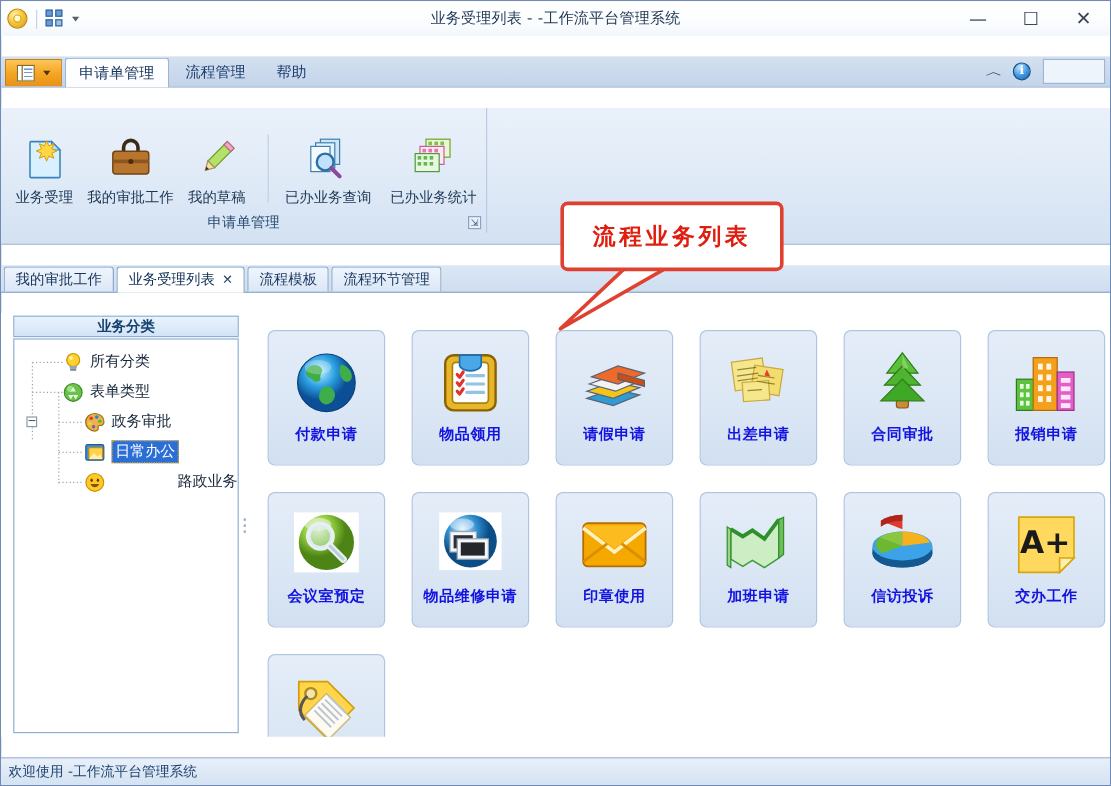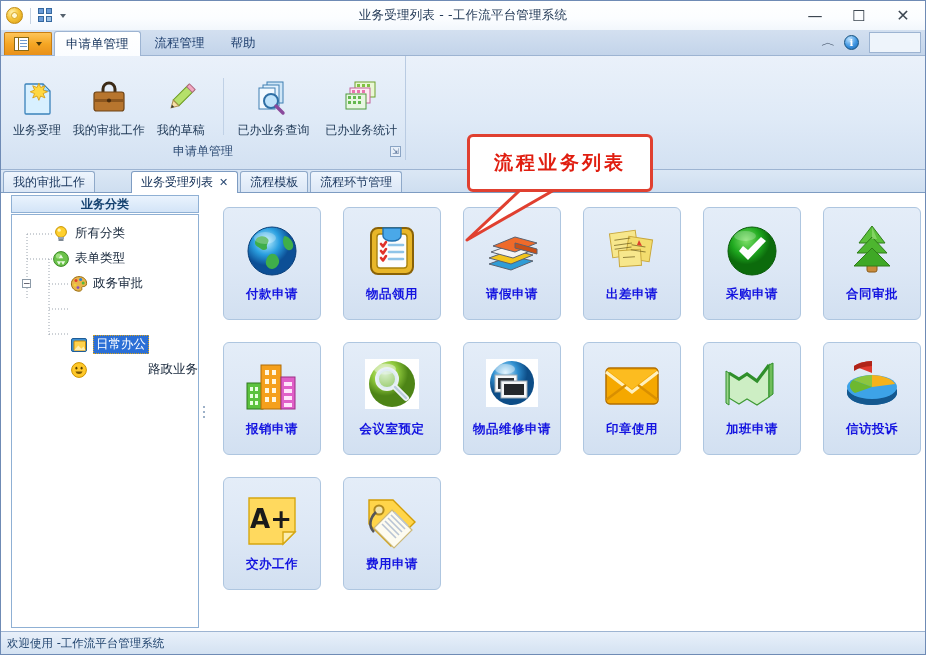--- a/index.html
+++ b/index.html
@@ -7,21 +7,21 @@
     width:926px;height:655px;overflow:hidden;
     font-family:"DejaVu Sans","Liberation Sans",sans-serif;
     font-size:12px;
     background:#ffffff;
     -webkit-font-smoothing:antialiased;
   }
   .app{
     position:relative;width:926px;height:655px;
     border:1px solid #6f8bb5;box-sizing:border-box;
     background:linear-gradient(180deg,#ffffff 0%,#ffffff 100%);
-    display:flex;flex-direction:column;
+    display:flex;flex-direction:column;gap:17px;
   }
 
   
   .titlebar{
     height:29px;flex:0 0 29px;display:flex;align-items:center;
     background:linear-gradient(180deg,#ffffff 0%,#fbfdff 60%,#f2f7fc 100%);
     position:relative;
   }
   .qat{display:flex;align-items:center;gap:3px;padding-left:5px;}
   .orb{
@@ -130,21 +130,21 @@
     background:linear-gradient(180deg,#dbe7f5 0%,#cedef0 100%);
     border-bottom:1px solid #7e9cc2;padding-left:2px;
   }
   .dtab{
     height:21px;padding:0 9px;display:flex;align-items:center;gap:6px;
     font-size:12px;color:#18355d;box-sizing:border-box;
     background:linear-gradient(180deg,#eef5fd 0%,#dbe7f6 100%);
     border:1px solid #8fa9c9;border-bottom:none;border-radius:3px 3px 0 0;margin-right:2px;
   }
   .dtab.active{
-    background:#ffffff;height:22px;color:#0f2c54;border-color:#7e9cc2;position:relative;top:1px;margin-left:34px;
+    background:#ffffff;height:22px;color:#0f2c54;border-color:#7e9cc2;position:relative;top:1px;
   }
   .dtab .x{font-size:11px;font-weight:bold;color:#2b4a74;}
 
   
   .main{flex:1 1 auto;display:flex;min-height:0;background:#ffffff;}
   .sidebar{
     width:200px;flex:0 0 200px;display:flex;flex-direction:column;
     background:#ffffff;padding:2px 0 0 8px;box-sizing:border-box;
   }
   .side-head{
@@ -412,21 +412,21 @@
               <circle cx="6" cy="5.6" r="1.5" fill="#e23b2e"></circle>
               <circle cx="10.6" cy="4.6" r="1.5" fill="#2f7fd6"></circle>
               <circle cx="13.2" cy="8" r="1.5" fill="#55b93a"></circle>
               <circle cx="5" cy="10" r="1.5" fill="#f2d13a"></circle>
               <circle cx="8" cy="12.6" r="1.4" fill="#8a4fbb"></circle>
             </svg>
           </span>
           <span class="tlabel">政务审批</span>
         </div>
 
-        <div class="tnode" style="padding-left:58px;margin-top:36px;">
+        <div class="tnode" style="padding-left:58px;">
           <span class="tico">
             <svg width="18" height="18" viewBox="0 0 18 18">
               <rect x="1.5" y="2.5" width="15" height="13" rx="1.5" fill="#3d8fd1" stroke="#1f5c96" stroke-width="1"></rect>
               <rect x="4" y="5" width="11.5" height="9.5" rx="1" fill="#ffd24d" stroke="#c98a08" stroke-width="1"></rect>
               <path d="M4 14.5 l4.3-5 3 3.2 2.2-2.2 2 4z" fill="#fff0b0"></path>
             </svg>
           </span>
           <span class="tlabel sel">日常办公</span>
         </div>
 
@@ -527,37 +527,20 @@
                 <path d="M30 26 h14" transform="rotate(9 38 29)"></path>
                 <path d="M30 31 h15" transform="rotate(9 38 29)"></path>
                 <path d="M22 37 h12" transform="rotate(-4 29 38)"></path>
               </g>
               <path d="M38 20 l3 6 -5 -1z" fill="#e0402c"></path>
             </svg>
           </span>
           <span class="tl-lbl">出差申请</span>
         </div>
 
-        <div class="tile">
-          <span class="tl-ico">
-            <svg width="62" height="62" viewBox="0 0 62 62">
-              <defs>
-                  <radialGradient id="gChk" cx="38%" cy="28%">
-                    <stop offset="0%" stop-color="#7fe06a"></stop>
-                    <stop offset="60%" stop-color="#1fa91f"></stop>
-                    <stop offset="100%" stop-color="#0c6b0c"></stop>
-                  </radialGradient>
-                </defs>
-              <circle cx="31" cy="31" r="24" fill="url(#gChk)" stroke="#0a5c0a" stroke-width="1"></circle>
-              <path d="M18 31 l9 9 18 -19 -5 -4 -13 13 -5 -4z" fill="#ffffff"></path>
-              <ellipse cx="24" cy="16" rx="11" ry="5" fill="#ffffff" opacity=".22"></ellipse>
-            </svg>
-          </span>
-          <span class="tl-lbl">采购申请</span>
-        </div>
 
         <div class="tile">
           <span class="tl-ico">
             <svg width="62" height="62" viewBox="0 0 62 62">
               <rect x="26" y="44" width="10" height="8" rx="2" fill="#c98c3c" stroke="#8a5b18" stroke-width="1"></rect>
               <path d="M31 6 l13 17 h-26z" fill="#5bc03a" stroke="#2e7c18" stroke-width="1"></path>
               <path d="M31 17 l15 16 h-30z" fill="#4db52f" stroke="#2e7c18" stroke-width="1"></path>
               <path d="M31 28 l18 18 h-36z" fill="#3fa826" stroke="#2e7c18" stroke-width="1"></path>
               <path d="M31 7 l5 12 h-5z" fill="#9ee07f" opacity=".6"></path>
             </svg>

